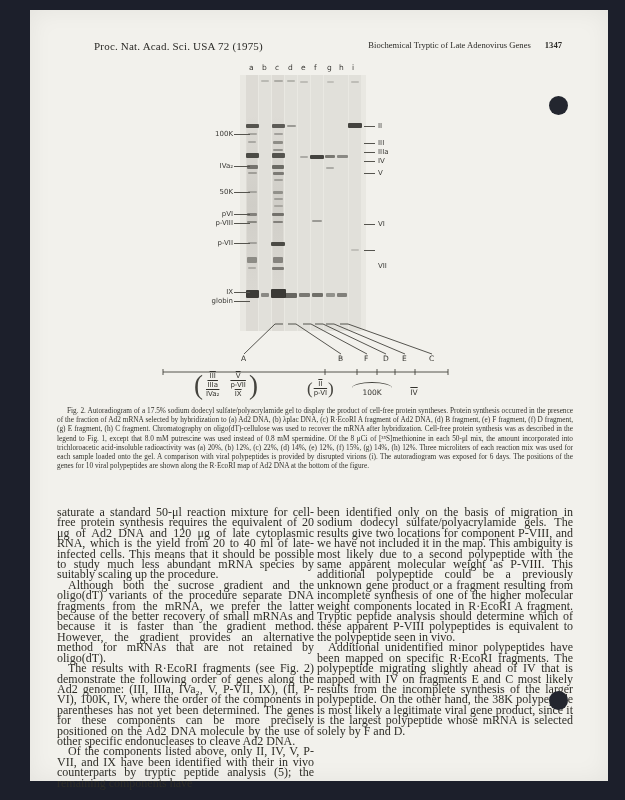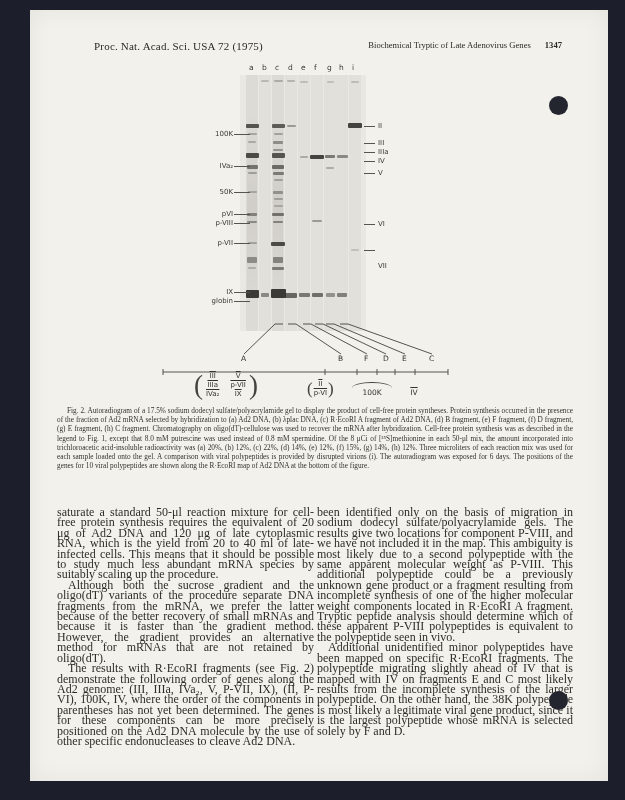--- a/index.html
+++ b/index.html
@@ -202,20 +202,21 @@
       <div class="mg-plain" style="left: 322px; top: 378px; width: 40px;">100K</div>
       <div class="mg-plain" style="left: 372px; top: 378px; width: 24px; text-decoration: overline;">IV</div>
     </div>
 
   <div class="abs caption">Fig. 2.  Autoradiogram of a 17.5% sodium dodecyl sulfate/polyacrylamide gel to display the product of cell-free protein syntheses. Protein synthesis occurred in the presence of the fraction of Ad2 mRNA selected by hybridization to (a) Ad2 DNA, (b) λplac DNA, (c) R·EcoRI A fragment of Ad2 DNA, (d) B fragment, (e) F fragment, (f) D fragment, (g) E fragment, (h) C fragment. Chromatography on oligo(dT)-cellulose was used to recover the mRNA after hybridization. Cell-free protein synthesis was as described in the legend to Fig. 1, except that 8.0 mM putrescine was used instead of 0.8 mM spermidine. Of the 8 μCi of [³⁵S]methionine in each 50-μl mix, the amount incorporated into trichloroacetic acid-insoluble radioactivity was (a) 20%, (b) 12%, (c) 22%, (d) 14%, (e) 12%, (f) 15%, (g) 14%, (h) 12%. Three microliters of each reaction mix was used for each sample loaded onto the gel. A comparison with viral polypeptides is provided by disrupted virions (i). The autoradiogram was exposed for 6 days. The positions of the genes for 10 viral polypeptides are shown along the R·EcoRI map of Ad2 DNA at the bottom of the figure.</div>
 
   <div class="abs col col-left" id="col-left">
       <p class="para">saturate a standard 50-μl reaction mixture for cell-free protein synthesis requires the equivalent of 20 μg of Ad2 DNA and 120 μg of late cytoplasmic RNA, which is the yield from 20 to 40 ml of late-infected cells. This means that it should be possible to study much less abundant mRNA species by suitably scaling up the procedure.</p>
       <p class="para ind">Although both the sucrose gradient and the oligo(dT) variants of the procedure separate DNA fragments from the mRNA, we prefer the latter because of the better recovery of small mRNAs and because it is faster than the gradient method. However, the gradient provides an alternative method for mRNAs that are not retained by oligo(dT).</p>
       <p class="para ind">The results with R·EcoRI fragments (see Fig. 2) demonstrate the following order of genes along the Ad2 genome: (III, IIIa, IVa₂, V, P-VII, IX), (II, P-VI), 100K, IV, where the order of the components in parentheses has not yet been determined. The genes for these components can be more precisely positioned on the Ad2 DNA molecule by the use of other specific endonucleases to cleave Ad2 DNA.</p>
+      <p class="para ind">Of the components listed above, only II, IV, V, P-VII, and IX have been identified with their in vivo counterparts by tryptic peptide analysis (5); the remaining components have</p>
     </div>
   <div class="abs col col-right" id="col-right">
       <p class="para">been identified only on the basis of migration in sodium dodecyl sulfate/polyacrylamide gels. The results give two locations for component P-VIII, and we have not included it in the map. This ambiguity is most likely due to a second polypeptide with the same apparent molecular weight as P-VIII. This additional polypeptide could be a previously unknown gene product or a fragment resulting from incomplete synthesis of one of the higher molecular weight components located in R·EcoRI A fragment. Tryptic peptide analysis should determine which of these apparent P-VIII polypeptides is equivalent to the polypeptide seen in vivo.</p>
       <p class="para ind">Additional unidentified minor polypeptides have been mapped on specific R·EcoRI fragments. The polypeptide migrating slightly ahead of IV that is mapped with IV on fragments E and C most likely results from the incomplete synthesis of the larger polypeptide. On the other hand, the 38K polypeptide is most likely a legitimate viral gene product, since it is the largest polypeptide whose mRNA is selected solely by F and D.</p>
     </div>
 </div>
 
 <div class="abs hole" style="top:96px;"></div>
 <div class="abs hole" style="top:691px;"></div>
 

